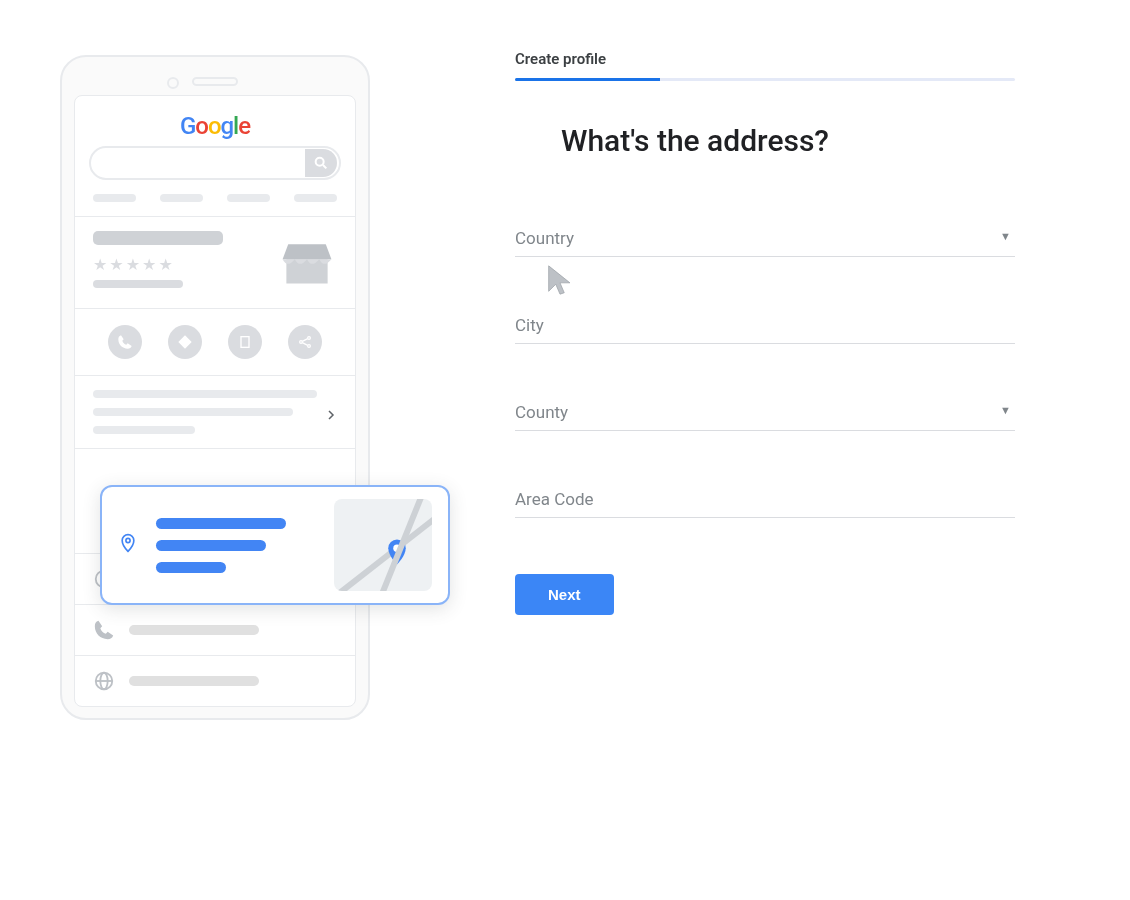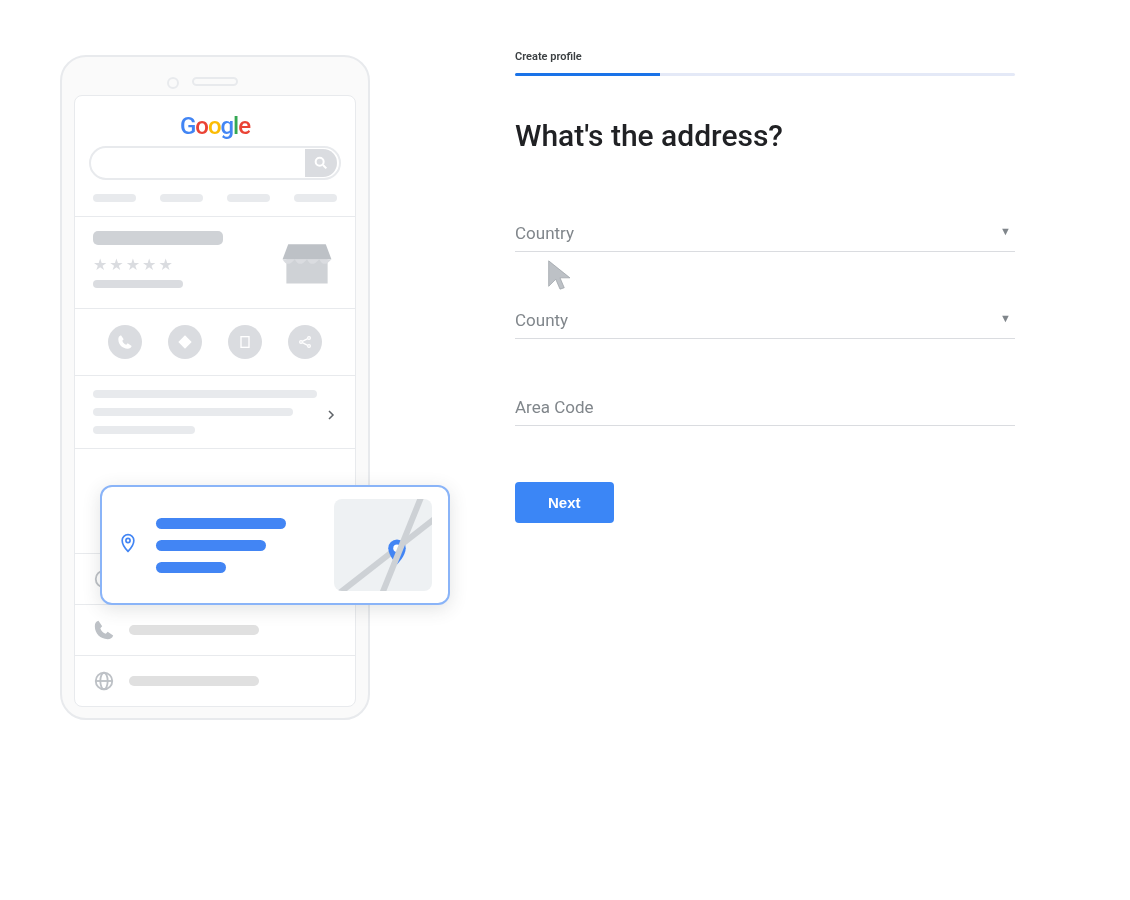--- a/index.html
+++ b/index.html
@@ -129,31 +129,31 @@
   .addr-card .map-pin{position:absolute;left:48px;top:34px;color:#4285F4;}
 
   
   .right-col {
     position: absolute;
     left: 515px;
     top: 50px;
     width: 500px;
   }
   .step-label{
-    font-size:11px;
+    font-size:15px;
     font-weight:600;
     color:#3c4043;
     margin-bottom:10px;
   }
   .progress{
     width:100%;height:3px;background:#e4e9f7;border-radius:2px;overflow:hidden;margin-bottom:42px;
   }
   .progress .fill{height:100%;width:29%;background:#1a73e8;}
   .heading{
-    font-size:30px;font-weight:500;color:#202124;margin-bottom:70px;
+    font-size:30px;font-weight:500;color:#202124;margin-bottom:70px;margin-left:46px;
   }
   .field{
     position:relative;
     border-bottom:1px solid #dadce0;
     margin-bottom:58px;
     padding: 0 0 8px 0;
   }
   .field-label{
     font-size:17px;color:#80868b;text-align:center;
   }
@@ -317,20 +317,23 @@
   </div>
 
   <h1 class="heading">What's the address?</h1>
 
   <div style="position:relative">
     <div class="field">
       <span class="field-label">Country</span>
       <span class="dd">▼</span>
     </div>
     <div class="field">
+      <span class="field-label">City</span>
+    </div>
+    <div class="field">
       <span class="field-label">County</span>
       <span class="dd">▼</span>
     </div>
     <div class="field" style="margin-bottom:40px">
       <span class="field-label">Area Code</span>
     </div>
 
     <span class="cursor-illus" style="top:30px">
       <svg width="34" height="44" viewBox="0 0 24 24">
           <path d="M4 2l0 18 5-5 3 7 3-1-3-7 7 0z" fill="#bdc1c6" stroke="#9aa0a6" stroke-width="0.5"></path>

